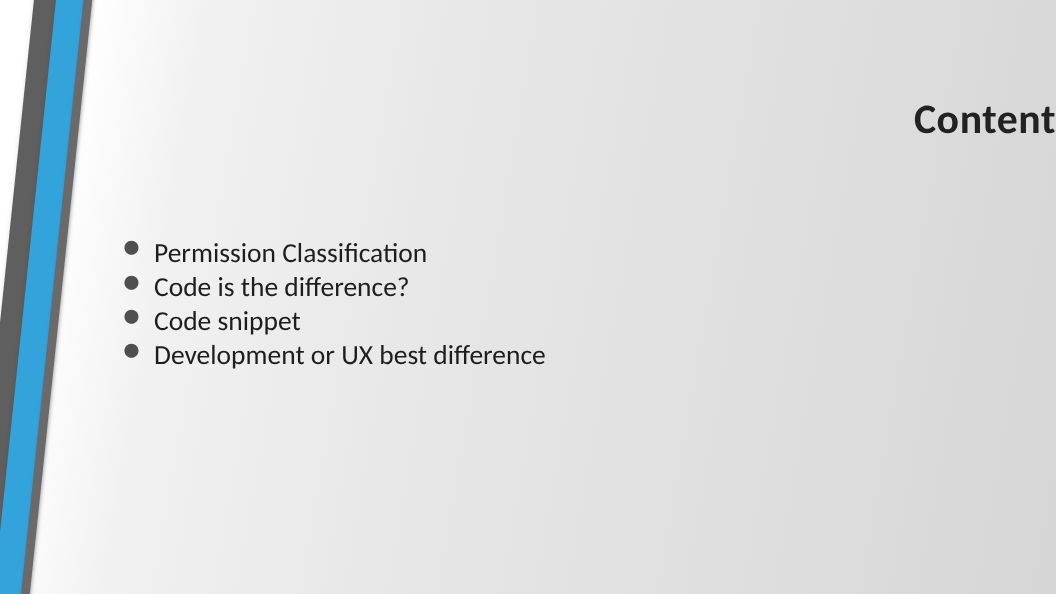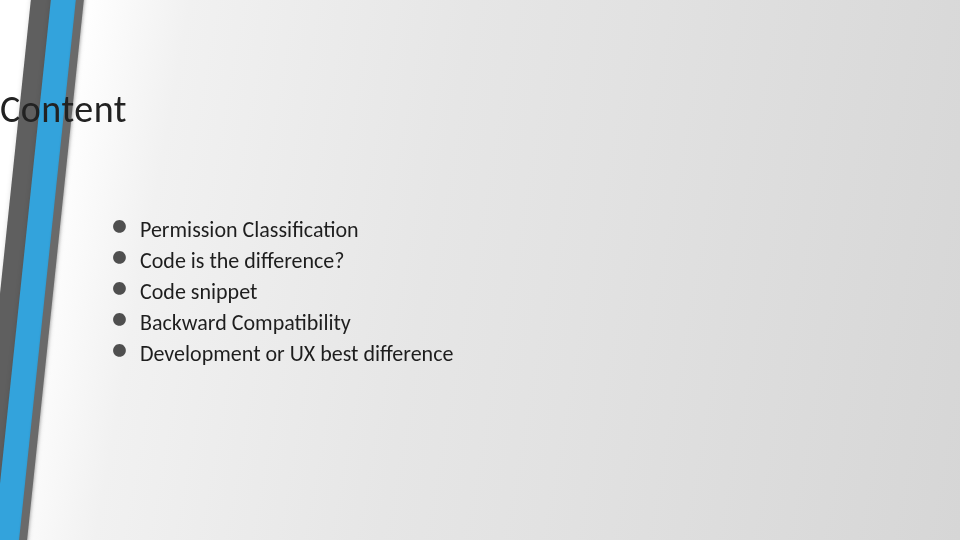--- a/index.html
+++ b/index.html
@@ -44,38 +44,38 @@
     left: 79px;
     width: 8px;
     background: #6a6a6a;
     box-shadow: 1px 0 3px rgba(0,0,0,0.2);
   }
   .title {
     position: absolute;
     top: 86px;
     left: 0;
     width: 100%;
-    text-align: left;
+    text-align: right;
     font-size: 38px;
-    font-weight: 400;
+    font-weight: 700;
     color: #222;
     letter-spacing: 0.5px;
   }
   .content-list {
     position: absolute;
     top: 214px;
     left: 112px;
     list-style: none;
     margin: 0;
     padding: 0;
   }
   .content-list li {
     position: relative;
     padding-left: 28px;
-    font-size: 22px;
+    font-size: 25px;
     line-height: 31px;
     color: #1e1e1e;
     font-weight: 400;
   }
   .content-list li::before {
     content: "•";
     position: absolute;
     left: 0;
     top: -5px;
     font-size: 30px;
@@ -90,16 +90,15 @@
   <div class="bar bar-grey-back"></div>
   <div class="bar bar-blue"></div>
   <div class="bar bar-grey-thin"></div>
 
   <div class="title">Content</div>
 
   <ul class="content-list">
     <li>Permission Classification</li>
     <li>Code is the difference?</li>
     <li>Code snippet</li>
-    <li>Backward Compatibility</li>
     <li>Development or UX best difference</li>
   </ul>
 </div>
 
 </body></html>

